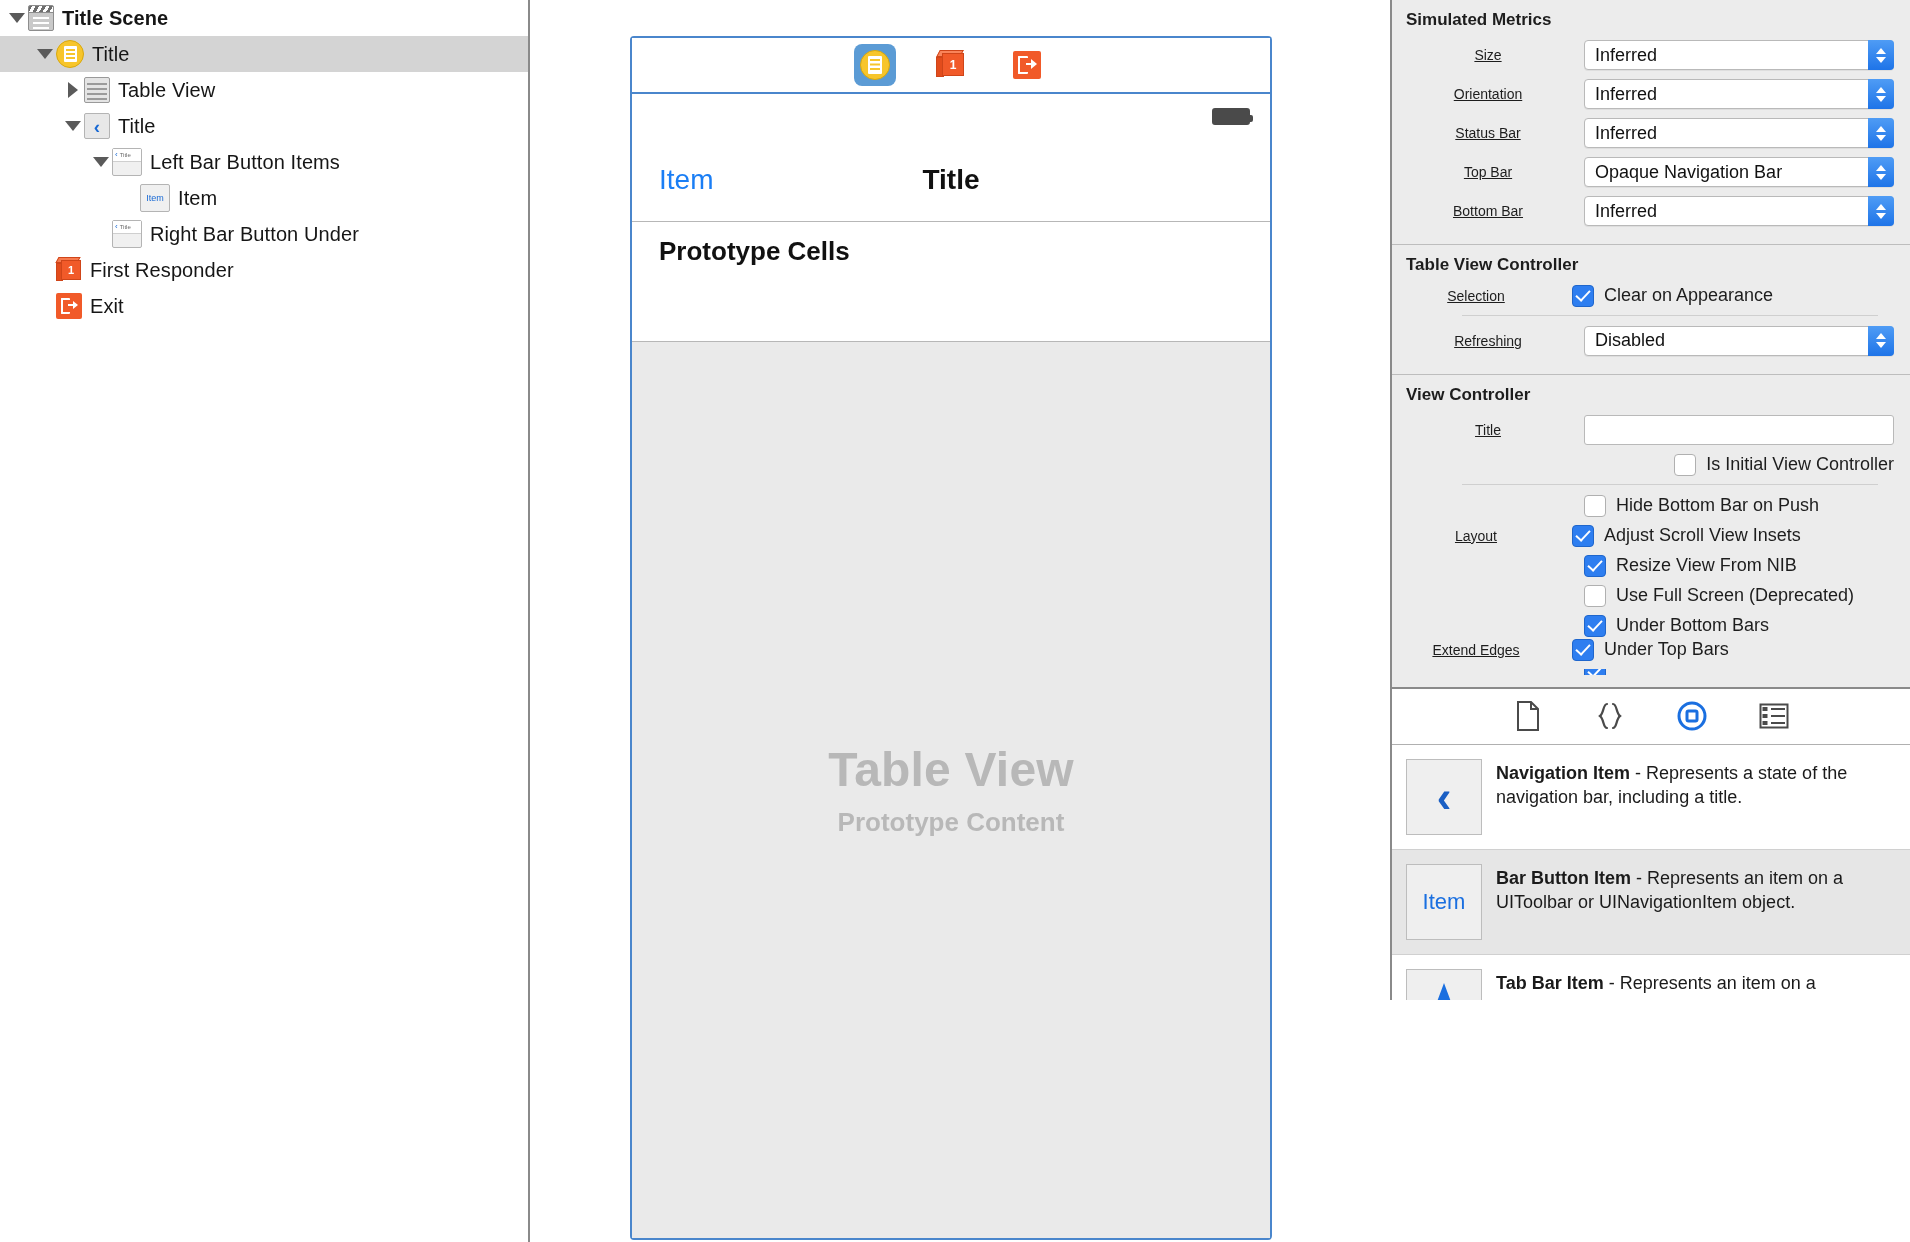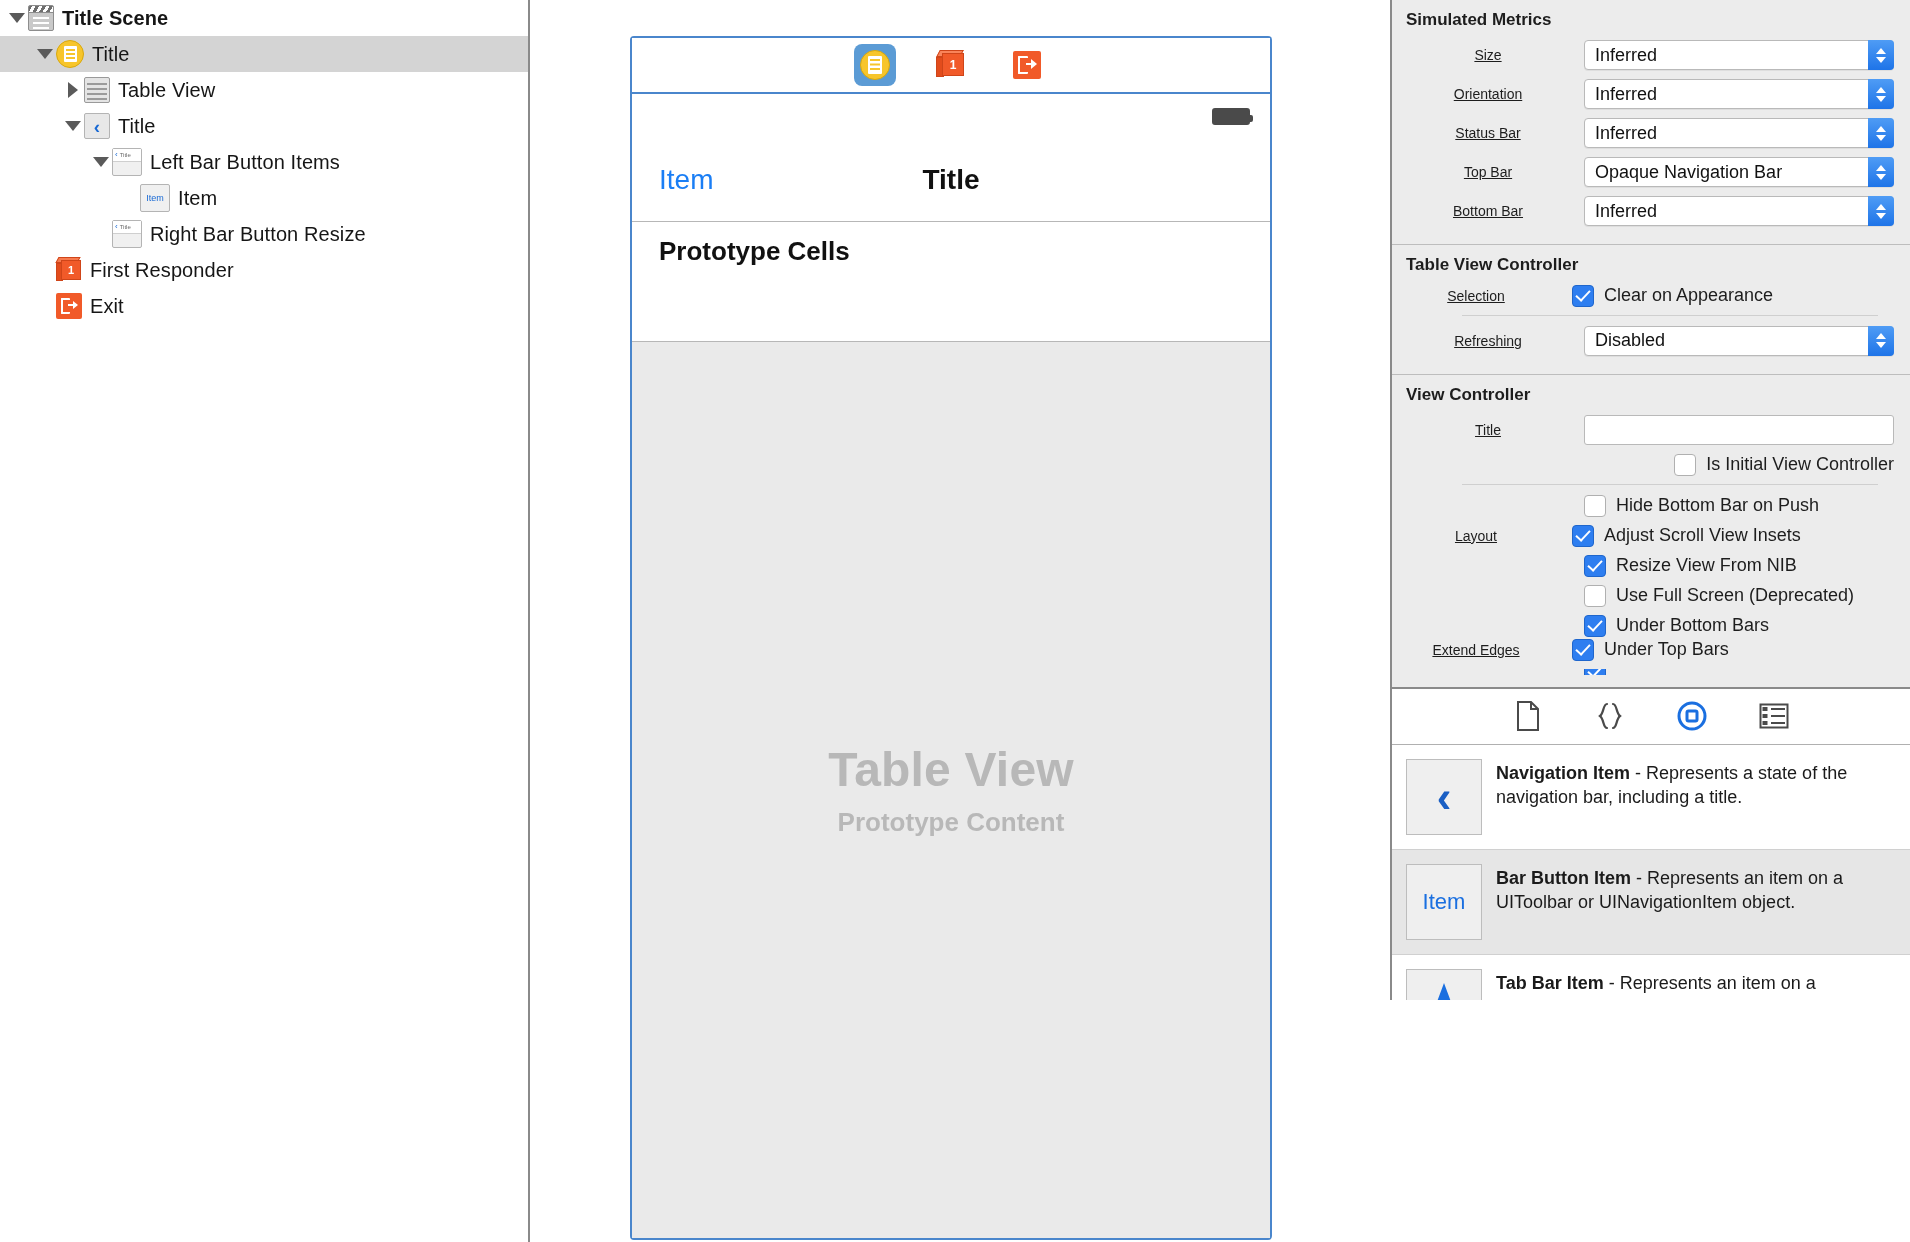--- a/index.html
+++ b/index.html
@@ -430,21 +430,21 @@
       <span class="row-label">Item</span>
     </div>
 
     <div class="tree-row" style="padding-left:112px;">
       <span class="ico ico-barbtn">
         <span class="mini-top">
           <span class="mini-chev">‹</span>
           <span class="mini-ttl">Title</span>
         </span>
       </span>
-      <span class="row-label">Right Bar Button Resize</span>
+      <span class="row-label">Right Bar Button Under</span>
     </div>
 
     <div class="tree-row" style="padding-left:56px;">
       <span class="ico ico-fr">
         <span class="cube-top"></span>
         <span class="cube-side"></span>
         <span class="cube-face">1</span>
       </span>
       <span class="row-label">First Responder</span>
     </div>

